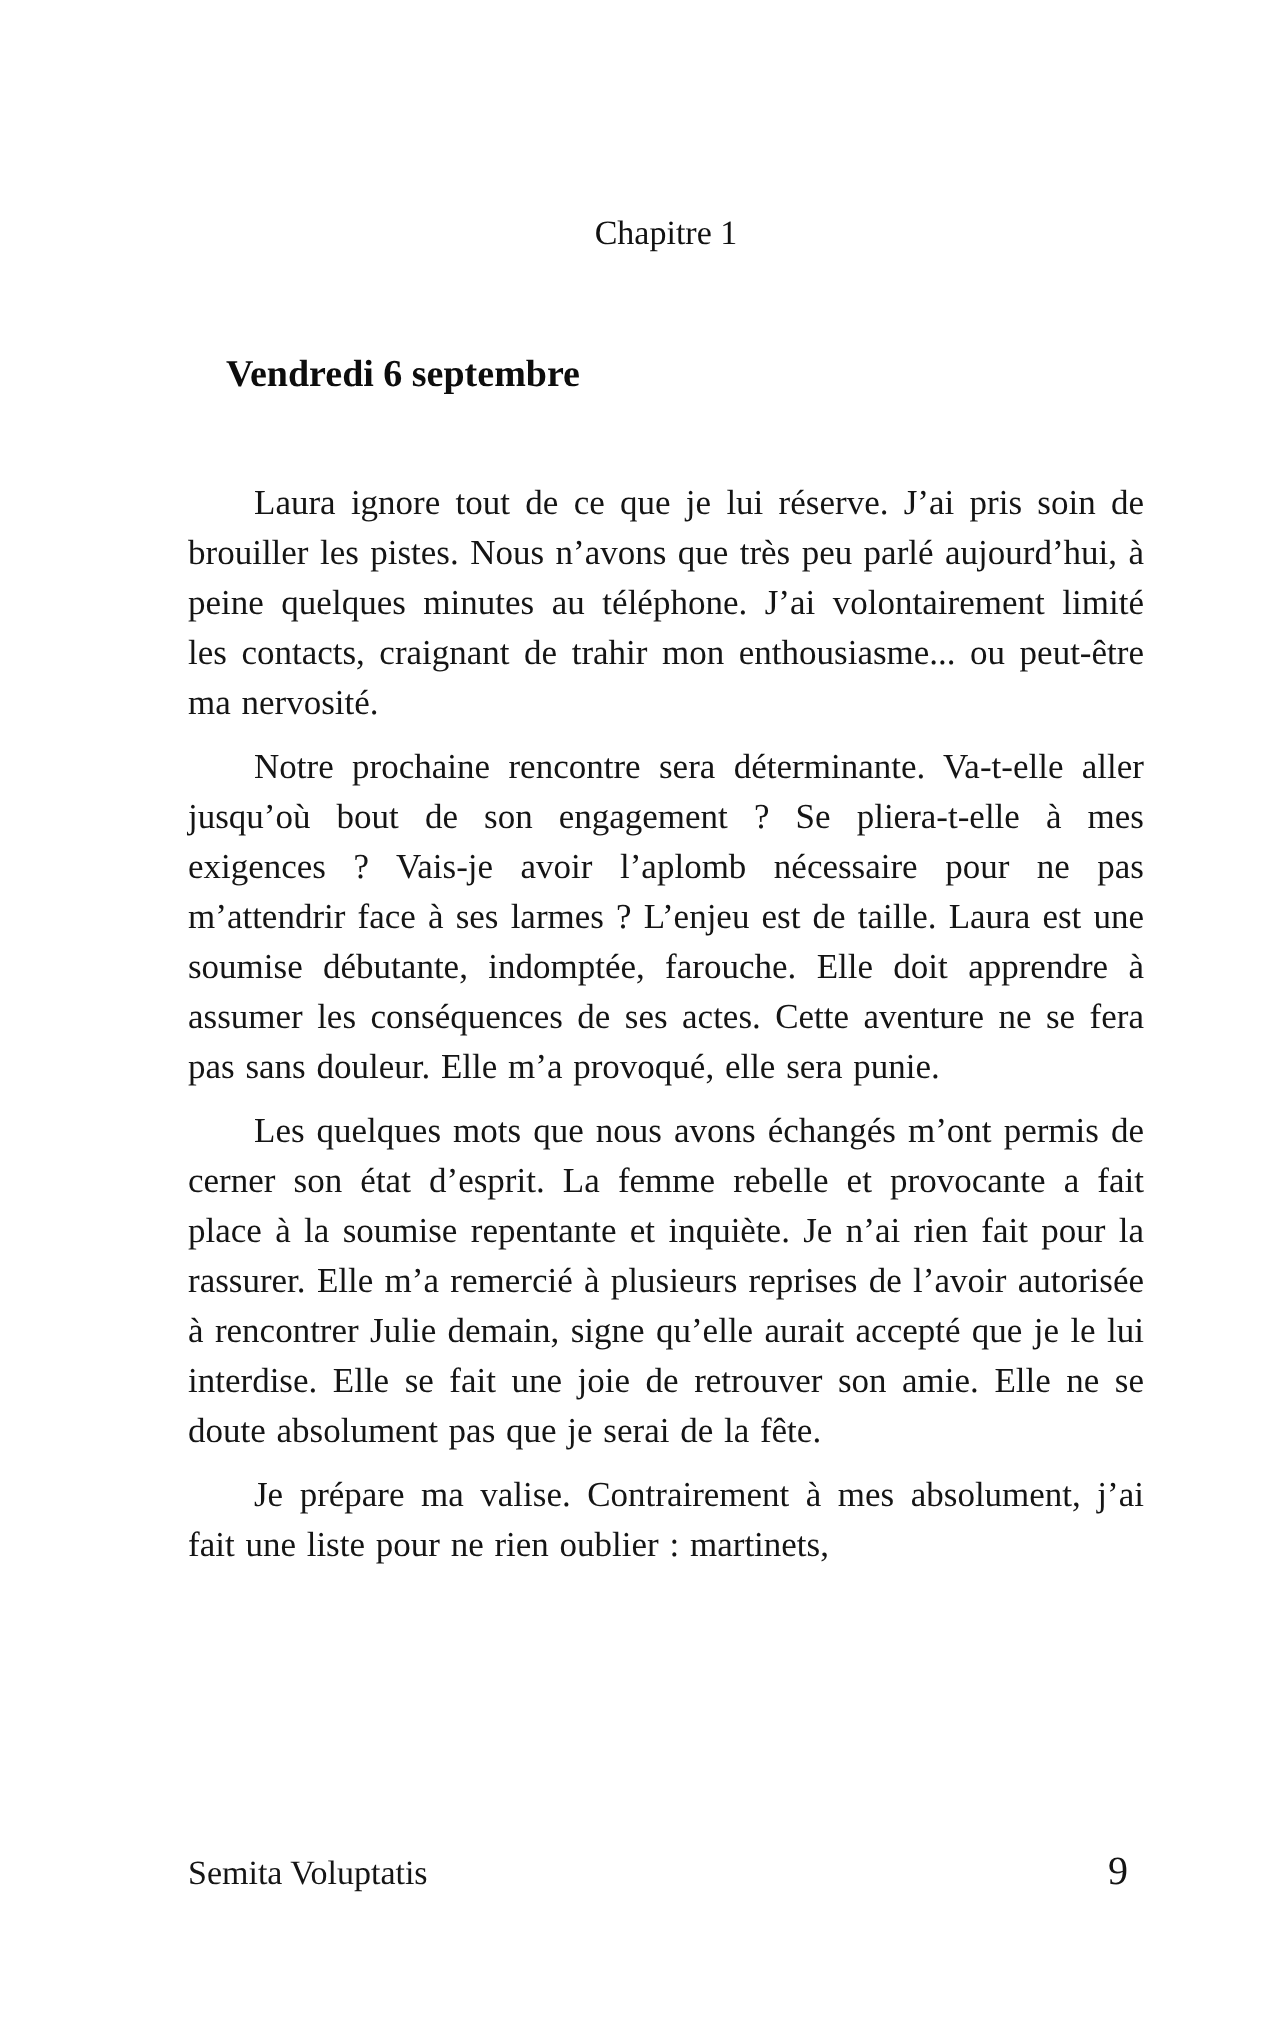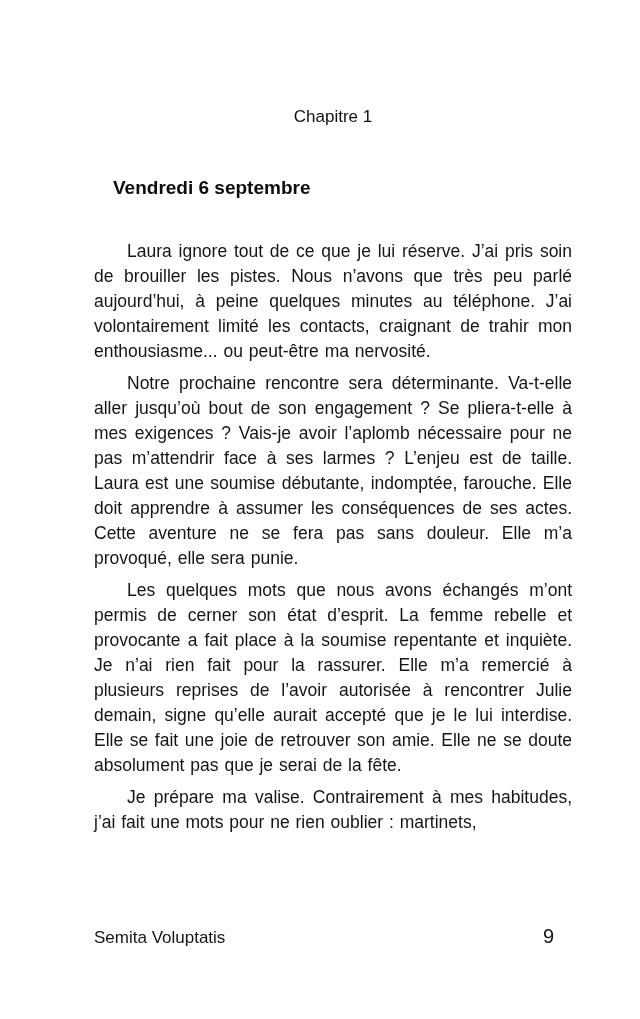--- a/index.html
+++ b/index.html
@@ -5,21 +5,21 @@
   html, body {
     margin: 0;
     padding: 0;
     background: #ffffff;
   }
   .page {
     position: relative;
     width: 640px;
     height: 1019px;
     background: #ffffff;
-    font-family: Liberation Sans, sans-serif;
+    font-family: Liberation Serif, serif;
     color: #111111;
     overflow: hidden;
     box-sizing: border-box;
   }
   .content {
     position: absolute;
     left: 94px;
     width: 478px;
     top: 0;
   }
@@ -53,21 +53,21 @@
     font-size: 17.5px;
     line-height: 25px;
     text-align: justify;
     text-indent: 33px;
     color: #151515;
     word-spacing: 1px;
   }
   .footer {
     position: absolute;
     left: 94px;
-    right: 86px;
+    right: 76px;
     top: 925px;
     display: flex;
     justify-content: space-between;
     align-items: baseline;
   }
   .footer .book-title {
     font-size: 17px;
     color: #151515;
   }
   .footer .page-number {
@@ -79,20 +79,20 @@
 <body>
 
 <div class="page">
   <div class="content">
     <div class="chapter-label">Chapitre 1</div>
     <div class="section-heading">Vendredi 6 septembre</div>
     <div class="body-text">
       <p>Laura ignore tout de ce que je lui réserve. J’ai pris soin de brouiller les pistes. Nous n’avons que très peu parlé aujourd’hui, à peine quelques minutes au téléphone. J’ai volontairement limité les contacts, craignant de trahir mon enthousiasme... ou peut-être ma nervosité.</p>
       <p>Notre prochaine rencontre sera déterminante. Va-t-elle aller jusqu’où bout de son engagement ? Se pliera-t-elle à mes exigences ? Vais-je avoir l’aplomb nécessaire pour ne pas m’attendrir face à ses larmes ? L’enjeu est de taille. Laura est une soumise débutante, indomptée, farouche. Elle doit apprendre à assumer les conséquences de ses actes. Cette aventure ne se fera pas sans douleur. Elle m’a provoqué, elle sera punie.</p>
       <p>Les quelques mots que nous avons échangés m’ont permis de cerner son état d’esprit. La femme rebelle et provocante a fait place à la soumise repentante et inquiète. Je n’ai rien fait pour la rassurer. Elle m’a remercié à plusieurs reprises de l’avoir autorisée à rencontrer Julie demain, signe qu’elle aurait accepté que je le lui interdise. Elle se fait une joie de retrouver son amie. Elle ne se doute absolument pas que je serai de la fête.</p>
-      <p>Je prépare ma valise. Contrairement à mes habitudes, j’ai fait une mots pour ne rien oublier : martinets,</p>
+      <p>Je prépare ma valise. Contrairement à mes absolument, j’ai fait une liste pour ne rien oublier : martinets,</p>
     </div>
   </div>
   <div class="footer">
     <span class="book-title">Semita Voluptatis</span>
     <span class="page-number">9</span>
   </div>
 </div>
 
 </body></html>

